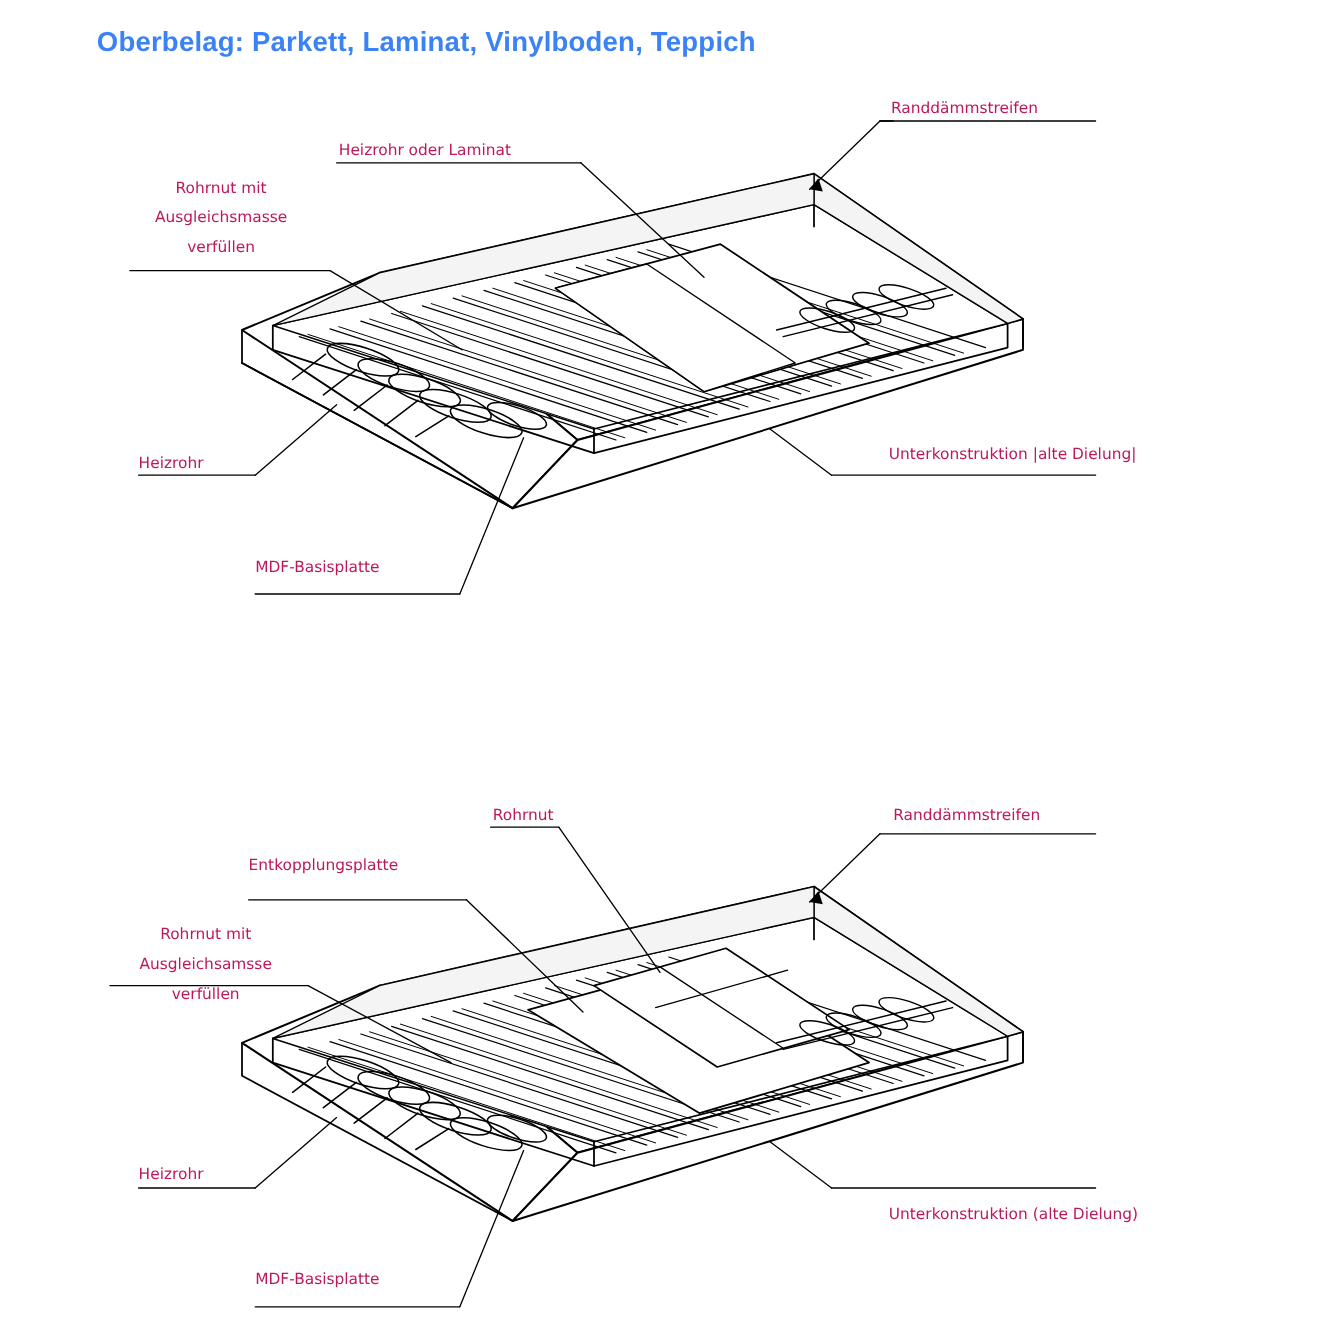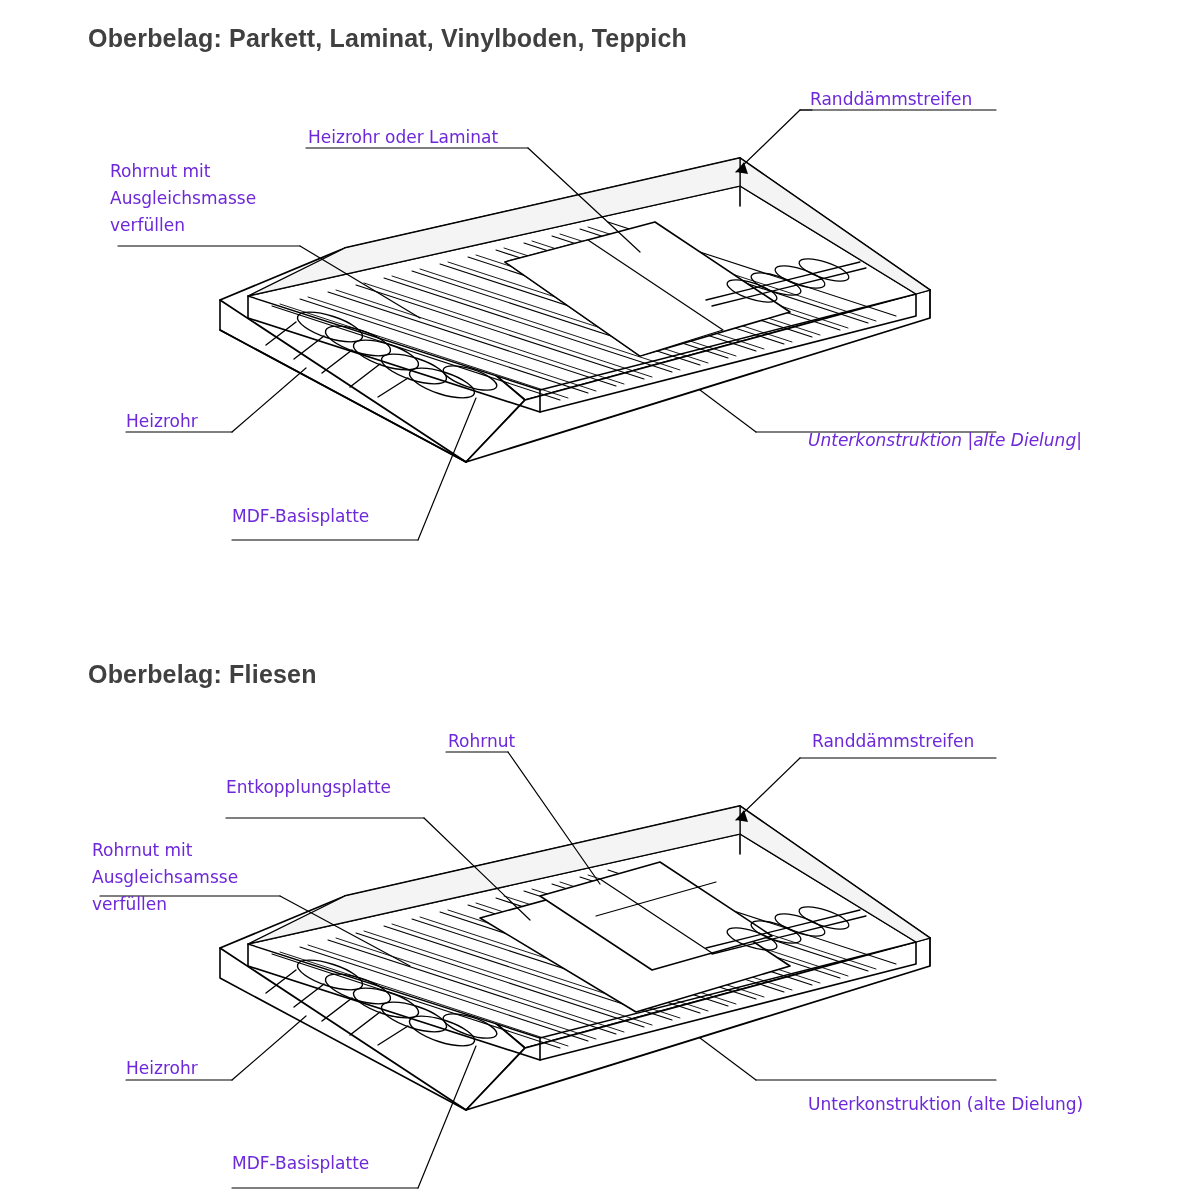--- a/index.html
+++ b/index.html
@@ -27,42 +27,42 @@
   }
   #block-1 { top: 0; height: 600px; }
   #block-2 { top: 600px; height: 600px; }
 
   .block-title {
     position: absolute;
     font-family: "Liberation Sans", sans-serif;
     font-weight: bold;
     font-size: 25px;
     letter-spacing: 0.2px;
-    color: #404040;
+    color: #3b82f6;
     white-space: nowrap;
   }
   #block-1 .block-title { left: 88px; top: 24px; }
   #block-2 .block-title { left: 88px; top: 60px; }
 
   .svg-layer {
     position: absolute;
     left: 0;
     top: 0;
     width: 1200px;
     height: 600px;
   }
   .label {
     position: absolute;
     font-family: "DejaVu Sans", sans-serif;
-    font-size: 17px;
+    font-size: 14px;
     line-height: 27px;
-    color: #6d28d9;
+    color: #be185d;
     white-space: pre;
   }
-  .label.right { text-align: left; }
+  .label.right { text-align: center; }
 </style>
 </head>
 <body>
 
 <div class="page">
 
   <div class="diagram-block" id="block-1">
 
     <div class="block-title">Oberbelag: Parkett, Laminat, Vinylboden, Teppich</div>
 
@@ -171,26 +171,25 @@
       </g>
     </svg>
 
     <div class="label" style="left:810px; top:86px;">Randdämmstreifen</div>
     <div class="label" style="left:308px; top:124px;">Heizrohr oder Laminat</div>
     <div class="label right" style="left:110px; top:158px; width:182px;">Rohrnut mit
 Ausgleichsmasse
 verfüllen</div>
     <div class="label" style="left:126px; top:408px;">Heizrohr</div>
     <div class="label" style="left:232px; top:503px;">MDF-Basisplatte</div>
-    <div class="label" style="left:808px; top:427px;font-style:italic;">Unterkonstruktion |alte Dielung|</div>
+    <div class="label" style="left:808px; top:400px;">Unterkonstruktion |alte Dielung|</div>
   </div>
 
   <div class="diagram-block" id="block-2">
 
-    <div class="block-title">Oberbelag: Fliesen</div>
 
     <svg class="svg-layer" viewBox="0 0 1200 600">
       <g fill="none" stroke="#000000" stroke-width="1.6" stroke-linejoin="round" stroke-linecap="round">
 
         <polygon points="345,296 740,206 930,338 525,448" fill="#ffffff" stroke="#000000" stroke-width="1.8"></polygon>
         <polygon points="220,348 345,296 525,448 466,510" fill="#ffffff" stroke="#000000" stroke-width="1.8"></polygon>
         <polygon points="525,448 930,338 930,366 466,510" fill="#ffffff" stroke="#000000" stroke-width="1.8"></polygon>
         <polyline points="220,348 220,378 466,510"></polyline>
 
         <polygon points="248,344 740,234 916,342 540,438" fill="#ffffff" stroke="#000000" stroke-width="1.4"></polygon>

